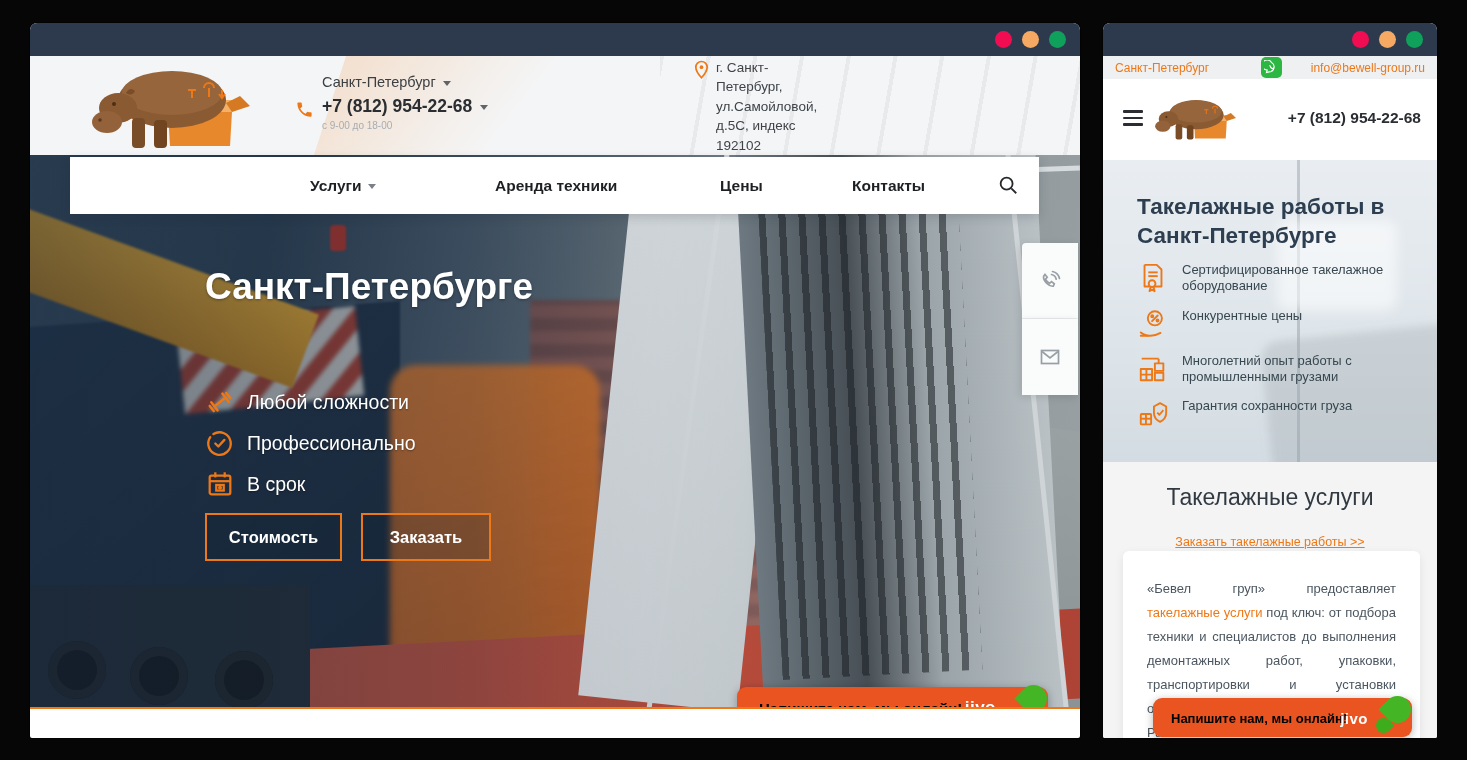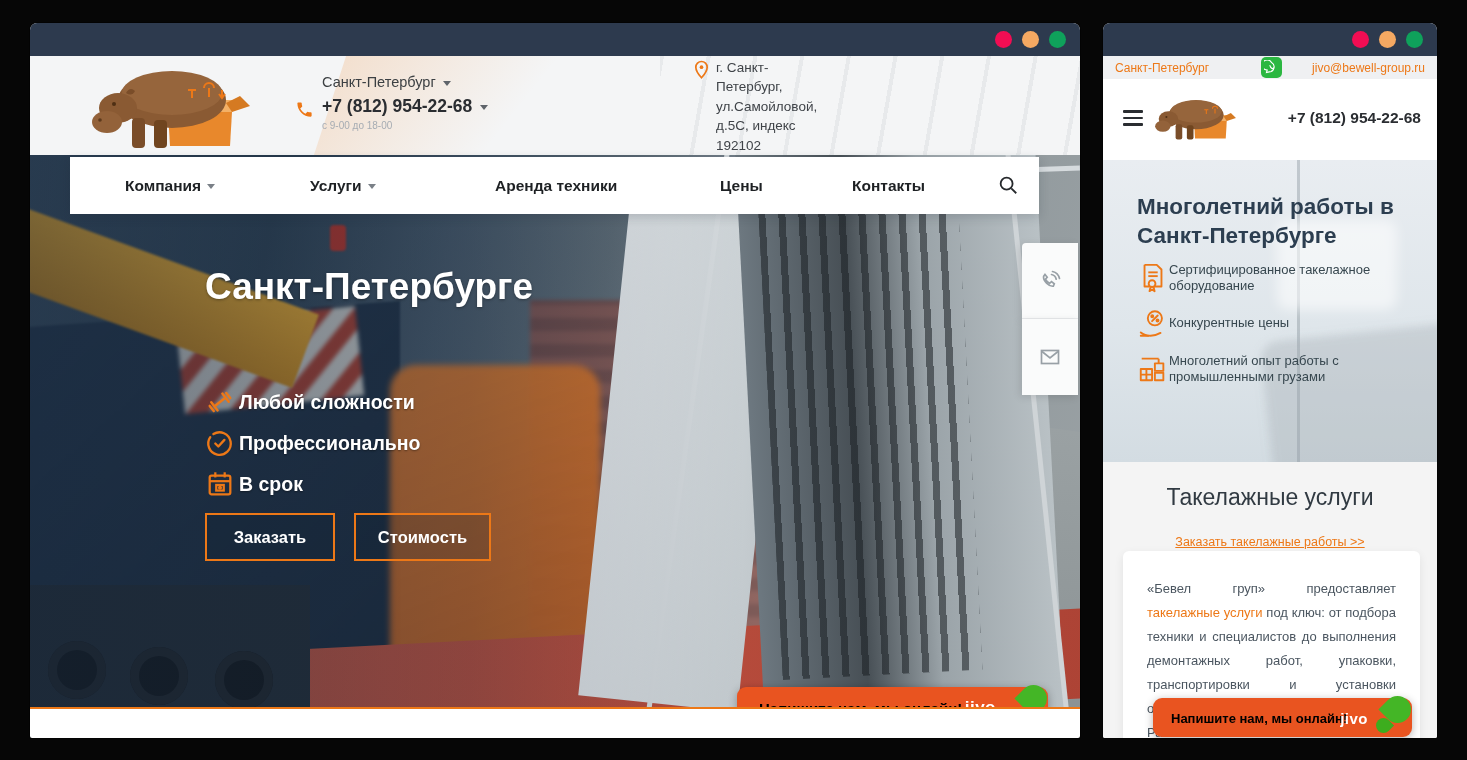--- a/index.html
+++ b/index.html
@@ -56,21 +56,21 @@
   .ph-trailer { left:220px; top:475px; width:840px; height:90px; background:linear-gradient(100deg,#c05543,#ad4335); transform:skewY(-3deg); }
   .ph-deck-dark { left:0; top:430px; width:280px; height:130px; background:#232d37; }
   .wheel { position:absolute; width:58px; height:58px; border-radius:50%; background:#12171c; box-shadow:inset 0 0 0 9px #20262c; }
   .ph-concrete { left:940px; top:270px; width:120px; height:290px; background:linear-gradient(180deg,#9aa1a3,#8b9294); transform:skewY(8deg); }
   .ph-overlay { left:0; top:0; width:100%; height:100%; background:linear-gradient(90deg, rgba(22,38,58,.5), rgba(22,38,58,.28) 42%, rgba(22,38,58,0) 68%); }
 
   
   .hero-text { position:absolute; left:175px; top:108px; z-index:4; }
   .hero-title { color:#fff; font-size:37px; font-weight:bold; line-height:1.32; text-shadow:0 1px 3px rgba(0,0,0,.35); }
   .bullets { position:absolute; left:175px; top:232px; z-index:4; display:flex; flex-direction:column; gap:11px; }
-  .bullet { display:flex; align-items:center; gap:4px;font-weight:bold; }
+  .bullet { display:flex; align-items:center; gap:12px; }
   .bullet svg { width:30px; height:30px; }
   .bullet-label { color:#fff; font-size:19.5px; text-shadow:0 1px 2px rgba(0,0,0,.4); }
   .hero-btns { position:absolute; left:175px; top:358px; z-index:4; display:flex; gap:19px; }
   .hero-btn { height:48px; border:2px solid #ED7817; background:rgba(10,25,45,.18); color:#fff; font-size:16.5px; font-weight:bold; font-family:inherit; cursor:pointer; }
   .btn-cost { width:137px; } .btn-order { width:130px; }
 
   
   .side-panel { position:absolute; right:2px; top:88px; z-index:6; width:56px; }
   .side-card { width:56px; height:76px; background:#fafbfb; box-shadow:-2px 2px 8px rgba(0,0,0,.12); display:flex; align-items:center; justify-content:center; cursor:pointer; }
   .side-card:first-child { border-radius:4px 0 0 0; border-bottom:1px solid #e8eaec; }
@@ -96,21 +96,21 @@
   .m-logo { position:absolute; left:46px; top:8px; width:88px; height:62px; }
   .m-phone { position:absolute; right:16px; top:30px; font-size:15.5px; font-weight:bold; color:#2a2d31; cursor:pointer; }
 
   .m-hero { position:absolute; left:0; top:137px; width:100%; height:302px; overflow:hidden;
             background:linear-gradient(180deg,#e9edf1 0%,#dfe6eb 55%,#d3dce2 100%); }
   .m-hero .mh-pole { position:absolute; left:58%; top:0; width:3px; height:100%; background:rgba(90,105,115,.28); }
   .m-hero .mh-blob1 { position:absolute; right:-30px; bottom:-20px; width:200px; height:150px; background:rgba(160,170,175,.35); border-radius:18px; transform:rotate(-6deg); filter:blur(4px); }
   .m-hero .mh-blob2 { position:absolute; right:40px; top:60px; width:120px; height:90px; background:rgba(255,255,255,.55); border-radius:12px; filter:blur(6px); }
   .m-title { position:absolute; left:34px; top:32px; width:270px; font-size:22.5px; font-weight:bold; color:#2C3E50; line-height:1.3; }
   .m-bullets { position:absolute; left:34px; top:102px; width:280px; display:flex; flex-direction:column; gap:13px; }
-  .m-bullet { display:flex; align-items:center; gap:0; }
+  .m-bullet { display:flex; gap:13px; }
   .m-bullet svg { width:32px; height:32px; flex:0 0 32px; }
   .m-bullet-label { font-size:13px; font-weight:500; color:#37474f; line-height:1.25; }
 
   .m-services { position:absolute; left:0; top:439px; width:100%; height:308px; background:#f4f4f4; }
   .m-heading { margin-top:22px; text-align:center; font-size:23px; color:#313a42; }
   .m-link { display:block; margin-top:24px; text-align:center; font-size:12.5px; color:#ED7817; text-decoration:underline; cursor:pointer; }
   .m-card { position:absolute; left:20px; top:89px; width:297px; height:200px; background:#fff; border-radius:6px; box-shadow:0 3px 10px rgba(0,0,0,.08); padding:26px 24px; overflow:hidden; }
   .m-para { font-size:13px; line-height:1.85; color:#4b5660; text-align:justify; }
   .m-para .hl { color:#ED7817; }
   .jivo-mobile { left:50px; top:675px; width:259px; height:39px; }
@@ -178,24 +178,20 @@
       <div class="addr-block">
         <svg class="addr-pin" viewBox="0 0 24 28">
           <path d="M12 2C7.6 2 4 5.6 4 10c0 6 8 15 8 15s8-9 8-15c0-4.4-3.6-8-8-8z" fill="none" stroke="#ED7817" stroke-width="2.4"></path>
           <circle cx="12" cy="10" r="2.6" fill="#ED7817"></circle>
         </svg>
         <div class="addr-text">г. Санкт-Петербург, ул.Самойловой, д.5С, индекс 192102</div>
       </div>
     </div>
 
     <nav class="navbar">
-      <div class="nav-item" style="left:55px">
-        <span>Компания</span>
-        <span class="caret"></span>
-      </div>
       <div class="nav-item" style="left:240px">
         <span>Услуги</span>
         <span class="caret"></span>
       </div>
       <div class="nav-item" style="left:425px">
         <span>Аренда техники</span>
       </div>
       <div class="nav-item" style="left:650px">
         <span>Цены</span>
       </div>
@@ -263,22 +259,22 @@
             <line x1="11" y1="3.5" x2="11" y2="9"></line>
             <line x1="21" y1="3.5" x2="21" y2="9"></line>
             <rect x="12" y="17" width="8" height="6"></rect>
             <circle cx="16" cy="20" r="1" fill="#ED7817"></circle>
           </svg>
           <span class="bullet-label">В срок</span>
         </div>
       </div>
 
       <div class="hero-btns">
+        <button class="hero-btn btn-cost">Стоимость</button>
         <button class="hero-btn btn-order">Заказать</button>
-        <button class="hero-btn btn-cost">Стоимость</button>
       </div>
 
       <div class="side-panel">
         <div class="side-card">
           <svg viewBox="0 0 24 24" fill="none" stroke="#98A0A6" stroke-width="1.7" stroke-linecap="round">
             <path d="M7 5.5l2.2 2.8-1.7 1.8c.9 1.9 2.3 3.3 4.2 4.2l1.8-1.7 2.8 2.2-1 2.4c-4.4.6-10.4-5.4-9.7-9.8L7 5.5z"></path>
             <path d="M13.5 5.5c2.3.5 4.2 2.4 4.7 4.7"></path>
             <path d="M14.5 2.5c3.5.8 6.2 3.5 7 7"></path>
           </svg>
         </div>
@@ -311,21 +307,21 @@
     </div>
 
     <div class="m-topbar">
       <span class="m-city">Санкт-Петербург</span>
       <span class="m-wa">
         <svg viewBox="0 0 24 24" width="15" height="15" fill="none" stroke="#fff" stroke-width="1.8">
           <path d="M12 4a8 8 0 1 0-6.9 12L4 20l4.2-1A8 8 0 0 0 12 4z"></path>
           <path d="M9.5 9c.5 2.5 2.5 4.5 5 5l1-1.5" stroke-linecap="round"></path>
         </svg>
       </span>
-      <span class="m-email">jivo@bewell-group.ru</span>
+      <span class="m-email">info@bewell-group.ru</span>
     </div>
 
     <div class="m-header">
       <div class="hamburger">
         <div></div>
           <div></div>
           <div></div>
       </div>
       <svg class="m-logo" viewBox="0 0 172 92">
         <polygon points="88,52 96,40 160,40 152,52" fill="#f3b066"></polygon>
@@ -345,21 +341,21 @@
         </g>
       </svg>
       <div class="m-phone">+7 (812) 954-22-68</div>
     </div>
 
     <div class="m-hero">
       <div class="mh-pole"></div>
       <div class="mh-blob1"></div>
       <div class="mh-blob2"></div>
 
-      <div class="m-title">Многолетний работы в Санкт-Петербурге</div>
+      <div class="m-title">Такелажные работы в Санкт-Петербурге</div>
 
       <div class="m-bullets">
         <div class="m-bullet">
           <svg viewBox="0 0 34 34" fill="none" stroke="#ED7817" stroke-width="2" stroke-linejoin="round">
             <path d="M8 3h13l5 5v18h-8"></path>
             <path d="M8 3v23h5"></path>
             <line x1="12" y1="11" x2="22" y2="11"></line>
             <line x1="12" y1="15" x2="22" y2="15"></line>
             <circle cx="16" cy="23" r="3.6"></circle>
             <path d="M14.5 26l-1.2 5 2.7-1.8 2.7 1.8-1.2-5"></path>
@@ -380,20 +376,30 @@
         <div class="m-bullet">
           <svg viewBox="0 0 34 34" fill="none" stroke="#ED7817" stroke-width="2" stroke-linejoin="round">
             <path d="M5 6h18M23 6v5"></path>
             <rect x="19" y="11" width="9" height="8"></rect>
             <rect x="19" y="21" width="9" height="8"></rect>
             <rect x="4" y="17" width="12" height="12"></rect>
             <path d="M4 23h12M10 17v12"></path>
           </svg>
           <span class="m-bullet-label">Многолетний опыт работы с промышленными грузами</span>
         </div>
+        <div class="m-bullet">
+          <svg viewBox="0 0 34 34" fill="none" stroke="#ED7817" stroke-width="2" stroke-linejoin="round">
+            <rect x="4" y="17" width="11" height="11" rx="1"></rect>
+            <line x1="9.5" y1="17" x2="9.5" y2="28"></line>
+            <line x1="4" y1="22" x2="15" y2="22"></line>
+            <path d="M18 9l6.5-3.5L31 9v7c0 5-4.2 8.2-6.5 9.3C22.2 24.2 18 21 18 16z"></path>
+            <path d="M21.5 15.5l2.3 2.3 4.2-4.8"></path>
+          </svg>
+          <span class="m-bullet-label">Гарантия сохранности груза</span>
+        </div>
       </div>
     </div>
 
     <div class="m-services">
       <div class="m-heading">Такелажные услуги</div>
       <a class="m-link">Заказать такелажные работы &gt;&gt;</a>
       <div class="m-card">
         <p class="m-para"><span>«Бевел груп» предоставляет </span><span class="hl">такелажные услуги</span><span> под ключ: от подбора техники и специалистов до выполнения демонтажных работ, упаковки, транспортировки и установки оборудования на новом месте. Работаем с тяжелыми и крупногабаритными грузами, </span></p>
       </div>
     </div>

